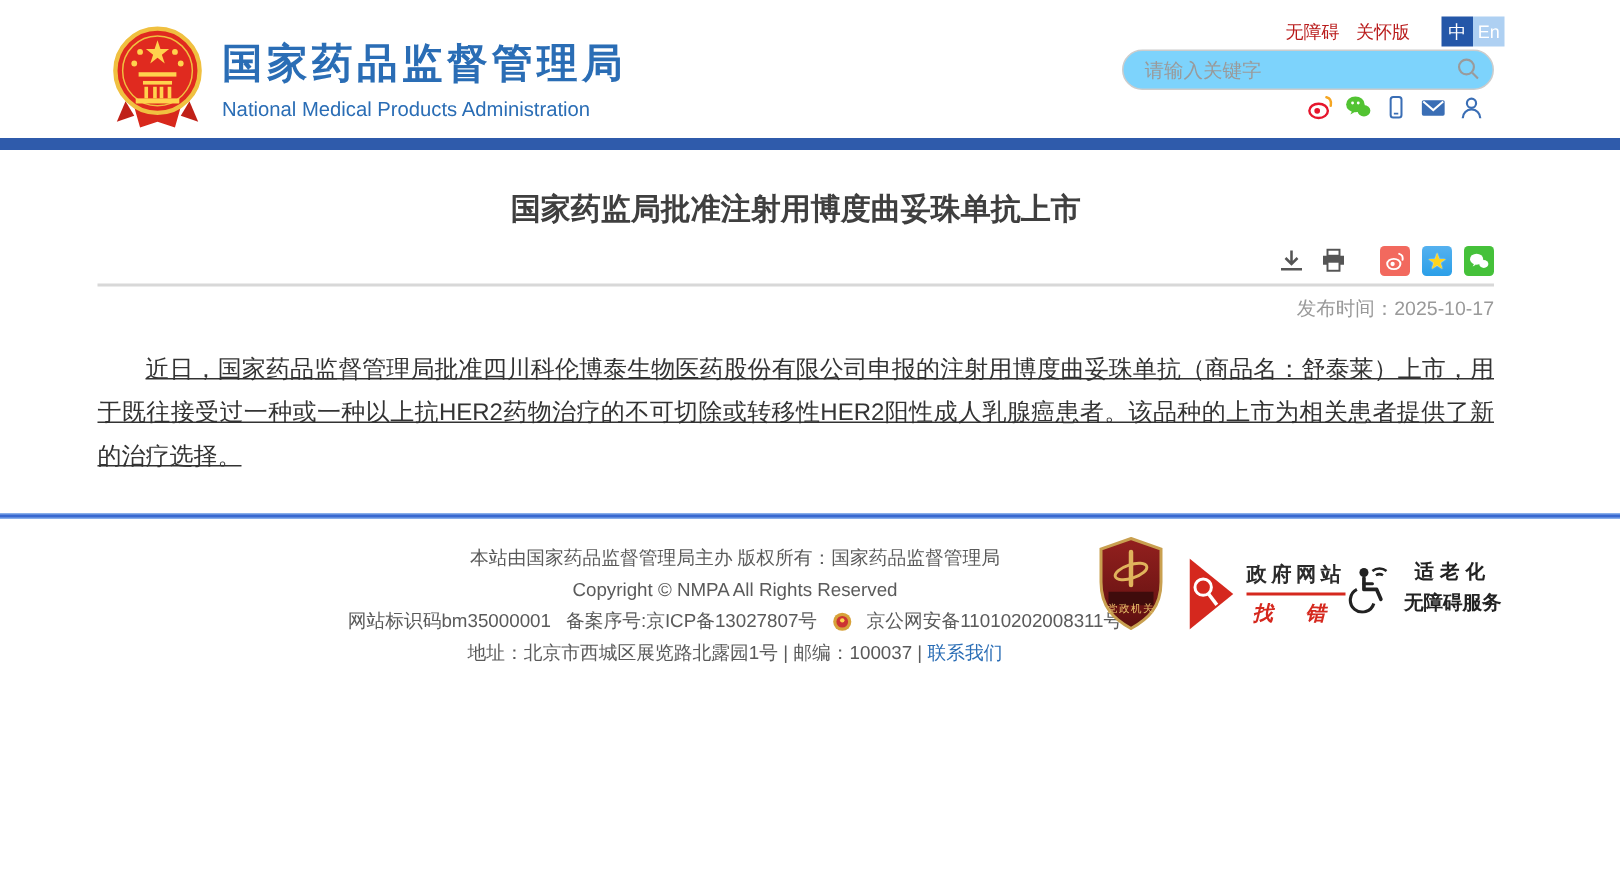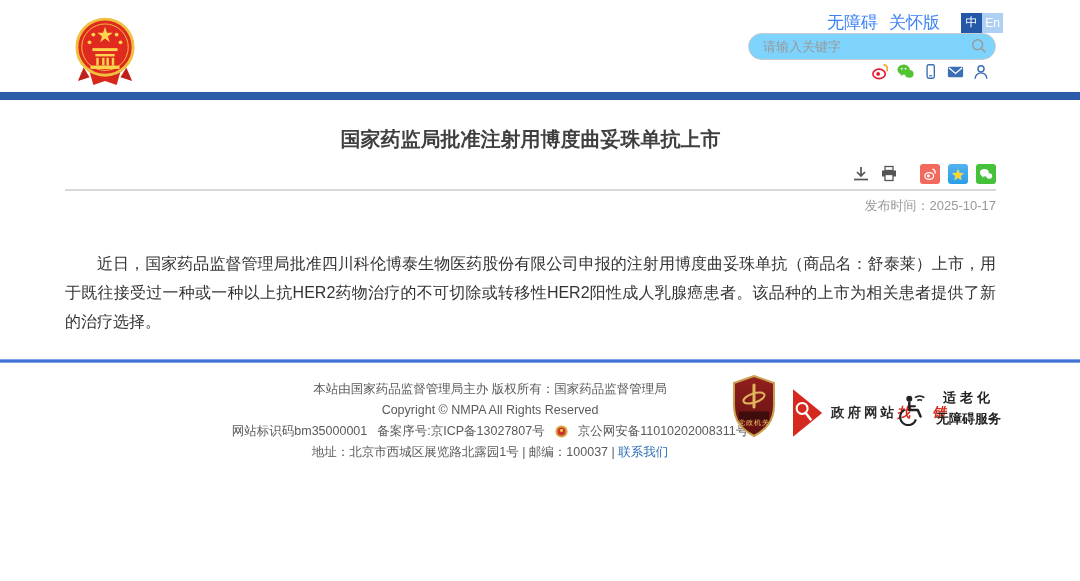--- a/index.html
+++ b/index.html
@@ -8,21 +8,21 @@
           font-family:"Liberation Sans","DejaVu Sans",sans-serif; }
 
   
   .header { position:relative; height:92px; background:#fff; }
   .emblem { position:absolute; left:74px; top:17px; width:62px; height:72px; }
   .brand { position:absolute; left:148px; top:24px; }
   .brand-title { font-size:27px; font-weight:bold; color:var(--brand_blue); letter-spacing:3px; }
   .brand-sub { font-size:13.5px; color:var(--brand_blue); margin-top:5px; }
 
   .top-links { position:absolute; top:11px; right:77px; display:flex; align-items:center; }
-  .top-link { font-size:17px; color:#3b82f6; margin-right:11px; cursor:pointer;text-align:right; }
+  .top-link { font-size:12px; color:#b91c1c; margin-right:11px; cursor:pointer;text-align:right; }
   .lang-box { width:21px; height:20px; display:flex; align-items:center; justify-content:center;
               font-size:12px; color:#fff; cursor:pointer; }
   .lang-zh { background:#2457a8; margin-left:10px; }
   .lang-en { background:#aed0f2; }
 
   .search-pill { position:absolute; top:33px; right:84px; width:248px; height:27px;
                  border:1px solid #ccc; border-radius:14px; background:#7dd3fc; }
   .search-pill input { position:absolute; left:14px; top:1px; width:190px; height:23px; border:none;
                  outline:none; font-size:13px; color:#555; background:transparent;
                  font-family:"Liberation Sans","DejaVu Sans",sans-serif; }
@@ -45,38 +45,38 @@
   .share-wrap { margin-top:11px; border-bottom:2px solid #d8d8d8; padding-bottom:5px; }
   .share-row { display:flex; justify-content:flex-end; align-items:center; gap:8px; }
   .tool-icon { width:20px; height:20px; display:flex; align-items:center; justify-content:center; cursor:pointer; }
   .tile { width:20px; height:20px; border-radius:3px; display:flex; align-items:center; justify-content:center; cursor:pointer; }
   .tile-weibo { background:var(--weibo_red); }
   .tile-star { background:linear-gradient(#55b1ef,var(--star_tile_blue)); color:#ffd41d; font-size:15px;
                text-shadow:0 0 1px #fff; line-height:1; }
   .tile-wechat { background:var(--wechat_green); }
   .share-gap { width:5px; }
   .timestamp { margin-top:6px; text-align:right; font-size:13px; color:var(--text_gray); }
-  .para { margin-top:34px; font-size:16px; line-height:29px; color:var(--text_dark); text-indent:2em; text-align:justify; }
+  .para { margin-top:17px; font-size:16px; line-height:29px; color:var(--text_dark); text-indent:2em; text-align:justify;text-decoration:underline; }
 
   .bottom-line { margin-top:23px; height:4px;
                  background:linear-gradient(to bottom,#9cc0f2,#2457c9 50%,#9cc0f2); }
 
   
   .footer { position:relative; height:150px; padding-top:16px; }
   .f-text { position:absolute; left:230px; top:16px; width:520px; text-align:center;
             font-size:12.5px; color:#5a5a5a; line-height:20.5px; }
   .f-line { margin-bottom:0.5px; }
   .f-line3 { display:flex; justify-content:center; align-items:center; gap:10px; }
   .f-link { color:var(--link_blue); cursor:pointer; }
   .f-badge { position:absolute; cursor:pointer; }
   .badge-shield { left:731px; top:12px; width:46px; height:62px; }
   .shield-label { position:absolute; left:0; bottom:9px; width:100%; text-align:center;
                   font-size:7px; color:#e8c06a; letter-spacing:1px; }
   .badge-find { left:793px; top:24px; display:flex; align-items:center; gap:7px; }
-  .find-text { display:flex; flex-direction:row; }
+  .find-text { display:flex; flex-direction:column; }
   .find-top { font-size:13.5px; font-weight:bold; color:#2b2b2b; letter-spacing:3px; }
   .find-rule { height:2px; background:var(--badge_red); margin:3px 0; }
   .find-bottom { font-size:13.5px; font-weight:bold; color:var(--badge_red); letter-spacing:9px; text-align:center;font-style:italic; }
   .badge-elder { left:898px; top:26px; display:flex; align-items:center; gap:6px;font-family:Liberation Serif, serif; }
   .elder-text { display:flex; flex-direction:column; align-items:center; }
   .elder-top { font-size:13px; font-weight:bold; color:#222; letter-spacing:4px; }
   .elder-bottom { font-size:13px; font-weight:bold; color:#222; margin-top:3px; }
 </style>
 </head>
 <body>
@@ -98,20 +98,24 @@
       <circle cx="48" cy="26" r="2" fill="#ffd34d"></circle>
       <rect x="19" y="32" width="26" height="3" fill="#ffd34d"></rect>
       <rect x="22" y="38" width="20" height="2.5" fill="#ffd34d"></rect>
       <rect x="23" y="42" width="2.5" height="8" fill="#ffd34d"></rect>
       <rect x="29" y="42" width="2.5" height="8" fill="#ffd34d"></rect>
       <rect x="33.5" y="42" width="2.5" height="8" fill="#ffd34d"></rect>
       <rect x="39" y="42" width="2.5" height="8" fill="#ffd34d"></rect>
       <rect x="17" y="50" width="30" height="3.5" fill="#ffd34d"></rect>
     </svg>
 
+    <div class="brand">
+      <div class="brand-title">国家药品监督管理局</div>
+      <div class="brand-sub">National Medical Products Administration</div>
+    </div>
 
     <div class="top-links">
       <span class="top-link">无障碍</span>
       <span class="top-link">关怀版</span>
       <span class="lang-box lang-zh">中</span>
       <span class="lang-box lang-en">En</span>
     </div>
 
     <div class="search-pill">
       <input type="text" placeholder="请输入关键字" style="">

